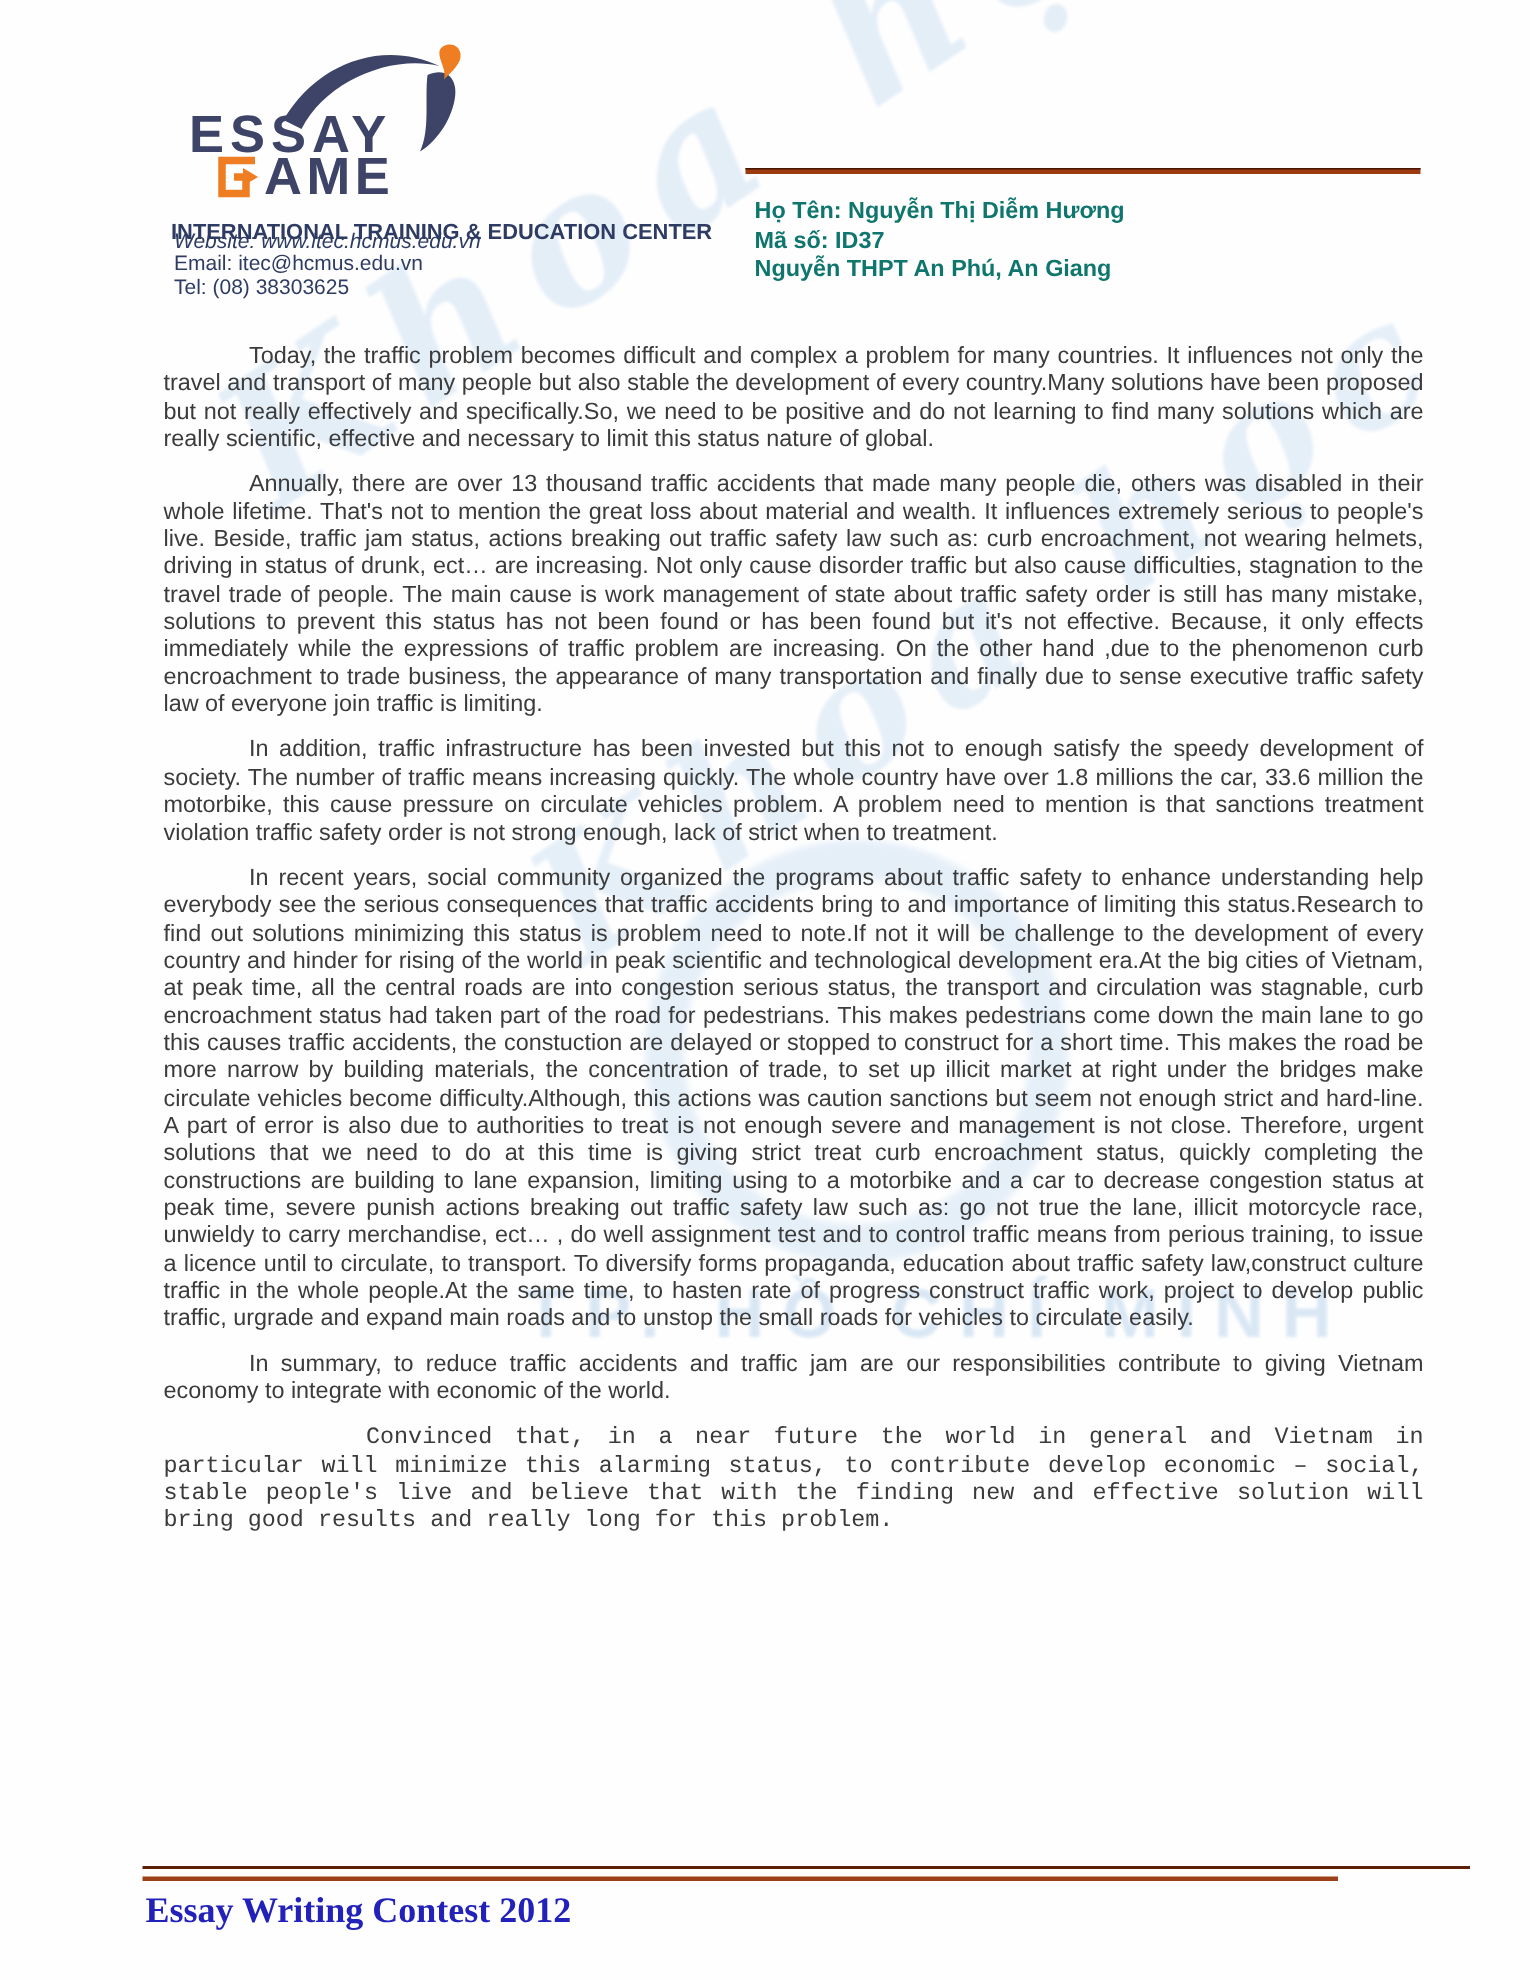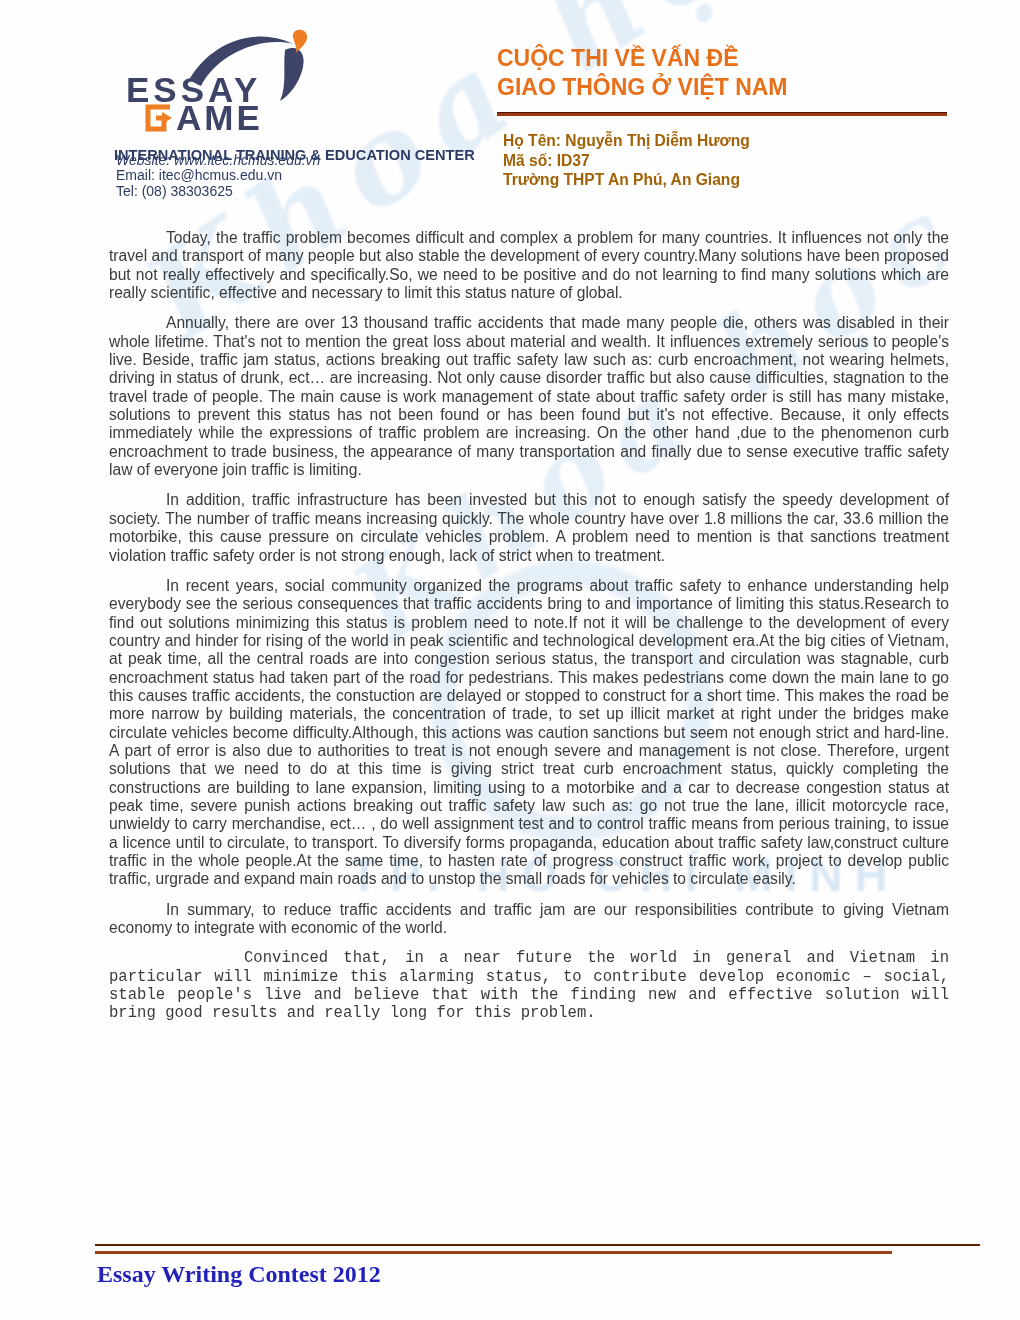--- a/index.html
+++ b/index.html
@@ -63,21 +63,21 @@
   .contest-title{
     position:absolute;left:497px;top:44px;
     font-size:23px;font-weight:bold;color:#e8701a;line-height:29px;white-space:nowrap;
   }
   .title-rule{
     position:absolute;left:497px;top:112px;width:450px;height:3px;
     background:#9c3a10;border-top:1px solid #471505;
   }
   .author{
     position:absolute;left:503px;top:131px;
-    font-size:15.6px;font-weight:bold;color:#a16207;line-height:19.5px;white-space:nowrap;
+    font-size:15.6px;font-weight:bold;color:#0f766e;line-height:19.5px;white-space:nowrap;
   }
   
   .essay{
     position:absolute;left:97px;top:217px;width:864px;
     font-size:15.6px;line-height:18.35px;text-align:justify;
     color:#3b3b3b;
   }
   .essay p{margin:12px;text-indent:57px;}
   .essay p.deep-indent{text-indent:135px;font-family:Liberation Mono, monospace;}
   
@@ -112,29 +112,25 @@
     <path d="M100,22 C113,16 121,25 118,39 C115,54 105,67 95,73 C102,58 98,38 100,22 Z" fill="#3d4468"></path>
     <path d="M108,6 C110,0 121,0 122,8 C123,14 116,20 111,25 C113,18 107,12 108,6 Z" fill="#ef7d22"></path>
   </svg>
   <div class="org-line">INTERNATIONAL TRAINING &amp; EDUCATION CENTER</div>
   <div class="contact">
     <div class="it">Website: www.itec.hcmus.edu.vn</div>
     <div>Email:  itec@hcmus.edu.vn</div>
     <div>Tel: (08) 38303625</div>
   </div>
 
-  <div class="contest-title">
-    <div>CUỘC THI VỀ VẤN ĐỀ</div>
-    <div>GIAO THÔNG Ở VIỆT NAM</div>
-  </div>
   <div class="title-rule"></div>
   <div class="author">
     <div>Họ Tên: Nguyễn Thị Diễm Hương</div>
     <div>Mã số: ID37</div>
-    <div>Trường THPT An Phú, An Giang</div>
+    <div>Nguyễn THPT An Phú, An Giang</div>
   </div>
 
   <div class="essay">
     <p>Today, the traffic problem becomes difficult and complex a problem for many countries. It influences not only the travel and transport of many people but also stable  the development of every country.Many solutions have been proposed but not really effectively and specifically.So, we need to be positive and do not learning to find many solutions which are really scientific, effective and necessary to limit this status nature of global.</p>
     <p>Annually, there are over 13 thousand traffic accidents that made many people die, others was disabled in their whole lifetime. That's not to mention the great loss about material and wealth. It influences extremely serious to people's live. Beside, traffic jam status, actions breaking out traffic safety law such as: curb encroachment, not wearing helmets, driving in status of drunk, ect… are increasing. Not only cause disorder traffic but also cause difficulties, stagnation to the travel trade of people. The main cause is work management of state about traffic safety order is still has many mistake, solutions to prevent this status has not been found or has been found but it's not effective. Because, it only effects immediately while the expressions of traffic problem are increasing. On the other hand ,due to the phenomenon curb encroachment to trade business, the appearance of many transportation and finally due to sense executive traffic safety law of everyone join traffic is limiting.</p>
     <p>In addition, traffic infrastructure has been invested but this not to enough satisfy the speedy development of society. The number of traffic means increasing quickly. The whole country have over 1.8 millions the car, 33.6 million the motorbike, this cause pressure on circulate vehicles problem. A problem need to mention is that sanctions treatment violation traffic safety order is not strong enough, lack of strict when to treatment.</p>
     <p>In recent years, social community organized the programs about traffic safety to enhance understanding help everybody see the serious consequences that traffic accidents bring to and importance of limiting this status.Research to find out solutions minimizing this status is problem need to note.If not it will be challenge to the development of every country and hinder for rising of the world in peak scientific and technological development era.At the big cities of Vietnam, at peak time, all the central roads are into congestion serious status, the transport and circulation was stagnable, curb encroachment status had taken part of the road for pedestrians. This makes pedestrians come down the main lane to go this causes traffic accidents, the constuction are delayed or stopped to construct for a short time. This makes the road be more narrow by building materials, the concentration of trade, to set up illicit market at right under the bridges make circulate vehicles become difficulty.Although, this actions was caution sanctions but seem not enough strict and hard-line. A part of error is also due to authorities to treat is not enough severe and management is not close. Therefore, urgent solutions that we need to do at this time is giving strict treat curb encroachment status, quickly completing the constructions are building to lane expansion, limiting using to a motorbike and a car to decrease congestion status at peak time, severe punish actions breaking out traffic safety law such as: go not true the lane, illicit motorcycle race, unwieldy to carry merchandise, ect… , do well assignment test and  to control traffic means from perious training, to issue a licence until to circulate, to transport. To diversify forms propaganda, education about traffic safety law,construct culture traffic in the whole people.At the same time, to hasten rate of progress construct traffic work, project to develop public traffic, urgrade and expand main roads and to unstop the small roads for vehicles to circulate easily.</p>
     <p>In summary, to reduce traffic accidents and traffic jam are our responsibilities contribute to giving Vietnam economy to integrate with economic of the world.</p>
     <p class="deep-indent">Convinced that, in a near future the world in general and Vietnam in particular will minimize this alarming status, to contribute develop economic – social, stable people's live and believe that with the finding new and effective solution will bring good results and really long for this problem.</p>
   </div>

